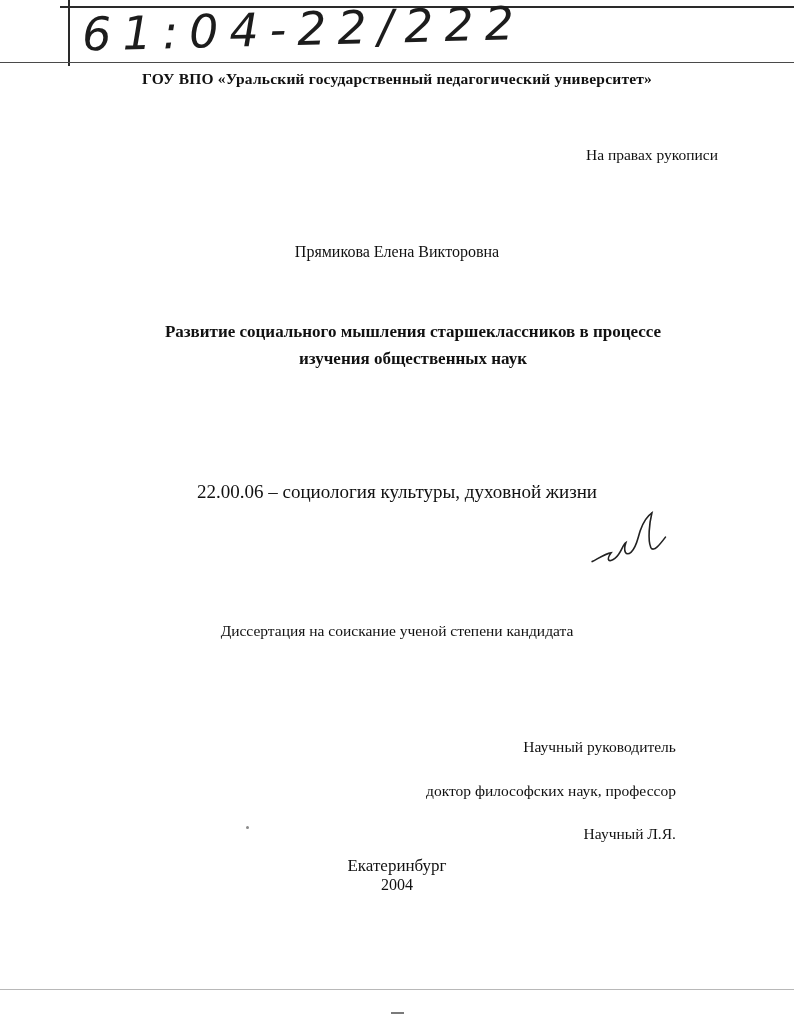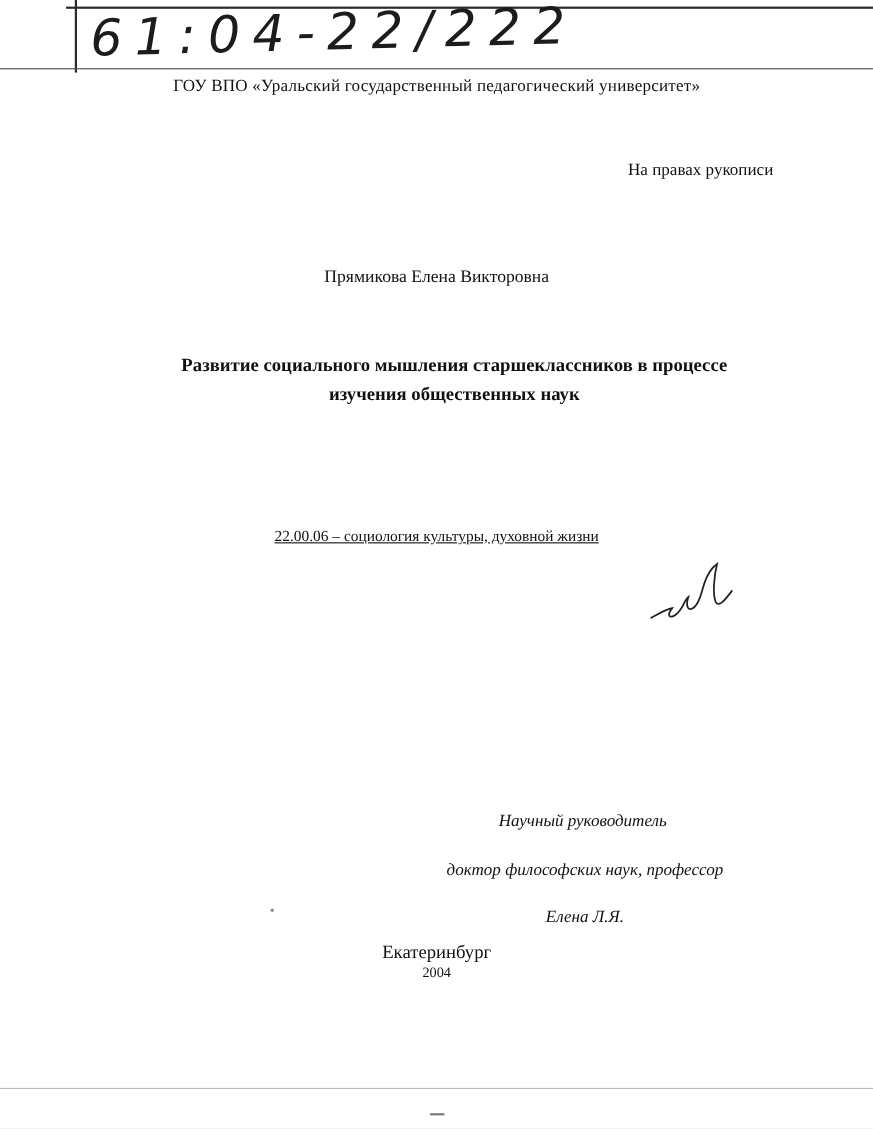--- a/index.html
+++ b/index.html
@@ -35,53 +35,52 @@
     transform: rotate(-1.5deg);
     white-space: nowrap;
   }
 
   .centered {
     position: absolute;
     left: 0;
     width: 100%;
     text-align: center;
   }
-  .institution { top: 70px; font-size: 15.5px; font-weight: 400; letter-spacing: 0.2px; }
+  .institution { top: 70px; font-size: 15.5px; font-weight: 700; letter-spacing: 0.2px; }
   .manuscript-note {
     position: absolute;
-    right: 91px;
+    right: 76px;
     top: 146px;
     font-size: 15.5px;
   }
   .author { top: 243px; font-size: 16px; }
   .title-block { top: 318px; font-size: 17px; line-height: 27px; font-weight: 600; margin-left: 16px; }
-  .specialty { top: 481px; font-size: 14px; text-decoration: underline; }
+  .specialty { top: 481px; font-size: 19px; }
 
   .signature {
     position: absolute;
     left: 586px;
     top: 514px;
     transform: rotate(-8deg);
   }
 
   .dissertation-block { top: 619px; font-size: 15.5px; line-height: 24px; }
 
   .supervisor-block {
     position: absolute;
-    left: 402px;
+    left: 422px;
     top: 735px;
     font-size: 15.5px;
     line-height: 23.5px;
-    text-align: center;
-    font-style: italic;
+    text-align: right;
   }
   .supervisor-block .indent { padding-left: 4px; margin-top: 20px; }
 
   .city { top: 856px; font-size: 17px; }
-  .year { top: 876px; font-size: 13px; }
+  .year { top: 876px; font-size: 16px; }
 
   .bottom-line {
     position: absolute;
     left: 0;
     right: 0;
     top: 989px;
     height: 1px;
     background: #b8b8b8;
   }
   .bottom-dash {
@@ -126,26 +125,27 @@
 
   <div class="centered specialty">22.00.06 – социология культуры, духовной жизни</div>
 
   <span class="signature">
     <svg width="90" height="55" viewBox="0 0 90 55" aria-hidden="true">
       <path d="M4,42 C10,40 18,36 24,36 C18,42 20,46 27,42 C34,38 36,30 40,28 C36,36 38,42 44,38 C50,34 52,26 56,18 C60,10 66,4 70,2 C66,12 62,28 64,36 C66,42 74,34 80,28" stroke="#222" stroke-width="1.6" fill="none" stroke-linecap="round"></path>
     </svg>
   </span>
 
   <div class="centered dissertation-block">
+    <div>Диссертация на соискание ученой степени кандидата</div>
   </div>
 
   <div class="supervisor-block">
     <div>Научный руководитель</div>
     <div class="indent">доктор философских наук, профессор</div>
-    <div class="indent">Елена Л.Я.</div>
+    <div class="indent">Научный Л.Я.</div>
   </div>
 
   <div class="centered city">Екатеринбург</div>
 
   <div class="centered year">2004</div>
 
   <div class="speck"></div>
   <div class="bottom-line"></div>
   <div class="bottom-dash"></div>
 

